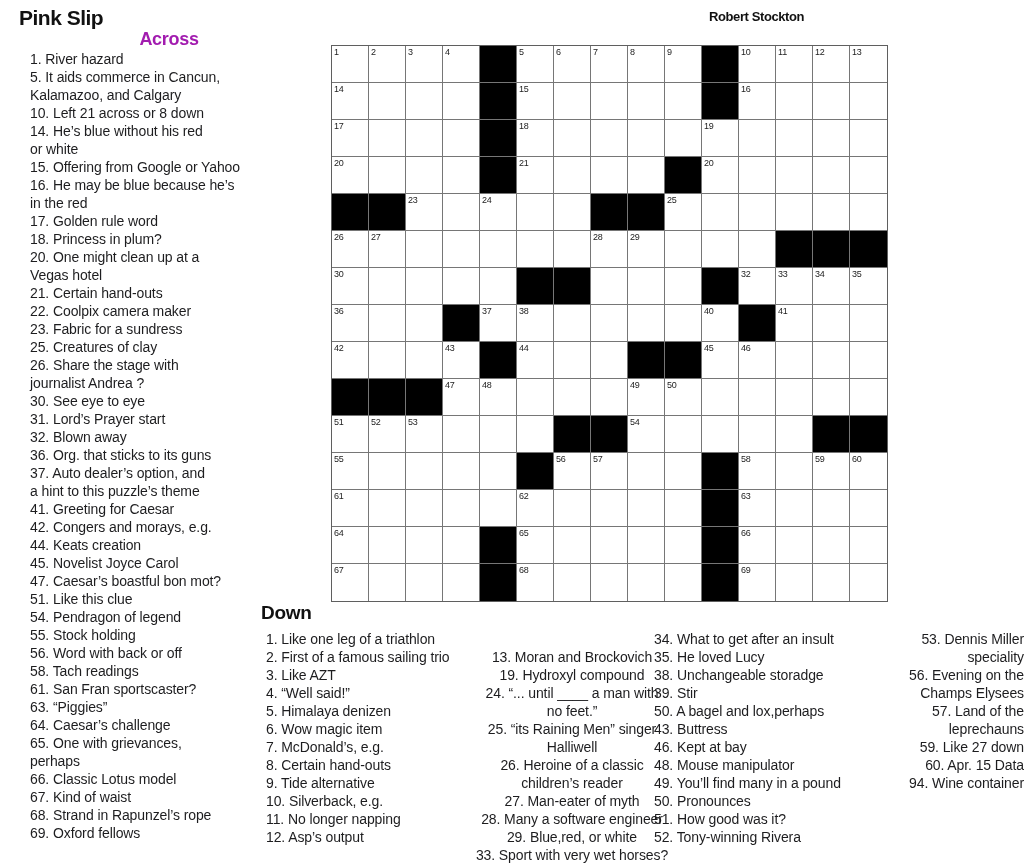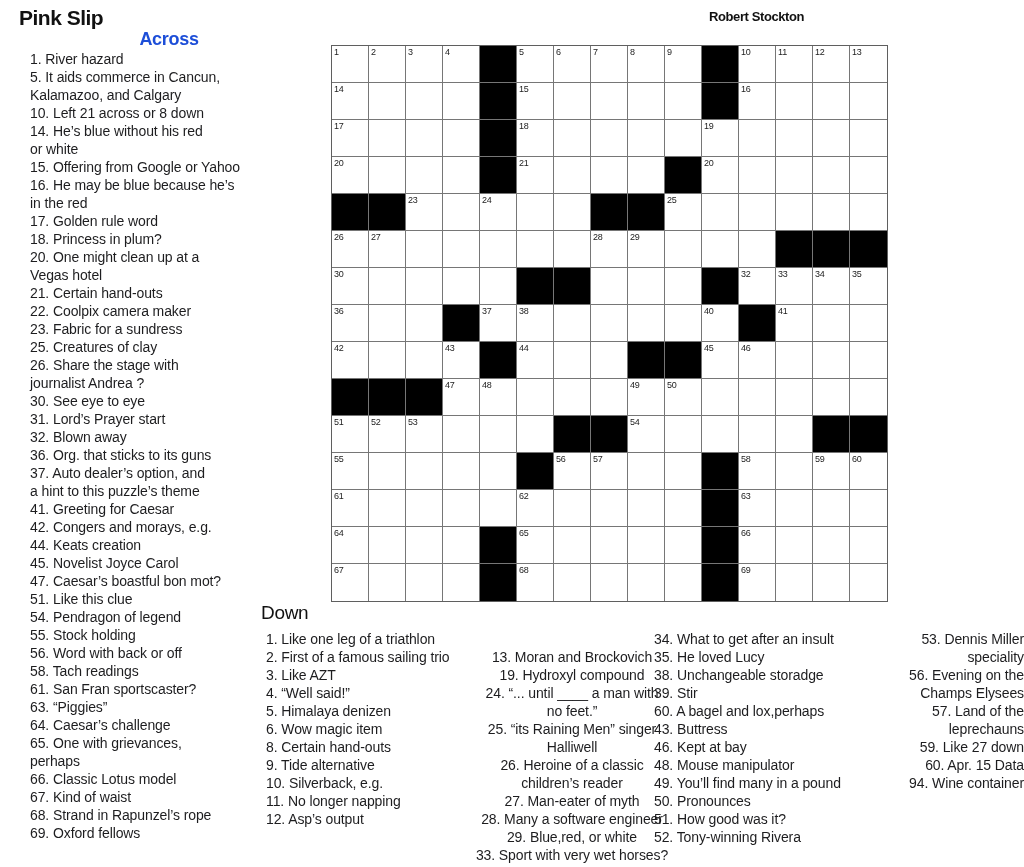--- a/index.html
+++ b/index.html
@@ -29,27 +29,27 @@
     color: #111;
   }
   .across-heading {
     position: absolute;
     left: 30px; top: 29px;
     width: 278px;
     text-align: center;
     font-size: 18px;
     font-weight: 700;
     letter-spacing: -0.3px;
-    color: #1d4ed8;
+    color: #a21caf;
   }
   .down-heading {
     position: absolute;
     left: 261px; top: 602px;
     font-size: 19px;
-    font-weight: 400;
+    font-weight: 700;
     letter-spacing: -0.3px;
     color: #111;
   }
   .clue-list {
     position: absolute;
     font-size: 14px;
     line-height: 18px;
   }
   .clue {
     white-space: pre-line;
@@ -507,20 +507,21 @@
     </div>
 
   <div class="down-heading">Down</div>
   <div id="down-col-1" class="clue-list">
       <div class="clue">1. Like one leg of a triathlon</div>
       <div class="clue">2. First of a famous sailing trio</div>
       <div class="clue">3. Like AZT</div>
       <div class="clue">4. “Well said!”</div>
       <div class="clue">5. Himalaya denizen</div>
       <div class="clue">6. Wow magic item</div>
+      <div class="clue">7. McDonald’s, e.g.</div>
       <div class="clue">8. Certain hand-outs</div>
       <div class="clue">9. Tide alternative</div>
       <div class="clue">10. Silverback, e.g.</div>
       <div class="clue">11. No longer napping</div>
       <div class="clue">12. Asp’s output</div>
     </div>
   <div id="down-col-2" class="clue-list">
       <div class="clue">13. Moran and Brockovich</div>
       <div class="clue">19. Hydroxyl compound</div>
       <div class="clue">24. “... until ____ a man with
@@ -532,21 +533,21 @@
       <div class="clue">27. Man-eater of myth</div>
       <div class="clue">28. Many a software engineer</div>
       <div class="clue">29. Blue,red, or white</div>
       <div class="clue">33. Sport with very wet horses?</div>
     </div>
   <div id="down-col-3" class="clue-list">
       <div class="clue">34. What to get after an insult</div>
       <div class="clue">35. He loved Lucy</div>
       <div class="clue">38. Unchangeable storadge</div>
       <div class="clue">39. Stir</div>
-      <div class="clue">60. A bagel and lox,perhaps</div>
+      <div class="clue">50. A bagel and lox,perhaps</div>
       <div class="clue">43. Buttress</div>
       <div class="clue">46. Kept at bay</div>
       <div class="clue">48. Mouse manipulator</div>
       <div class="clue">49. You’ll find many in a pound</div>
       <div class="clue">50. Pronounces</div>
       <div class="clue">51. How good was it?</div>
       <div class="clue">52. Tony-winning Rivera</div>
     </div>
   <div id="down-col-4" class="clue-list">
       <div class="clue">53. Dennis Miller

